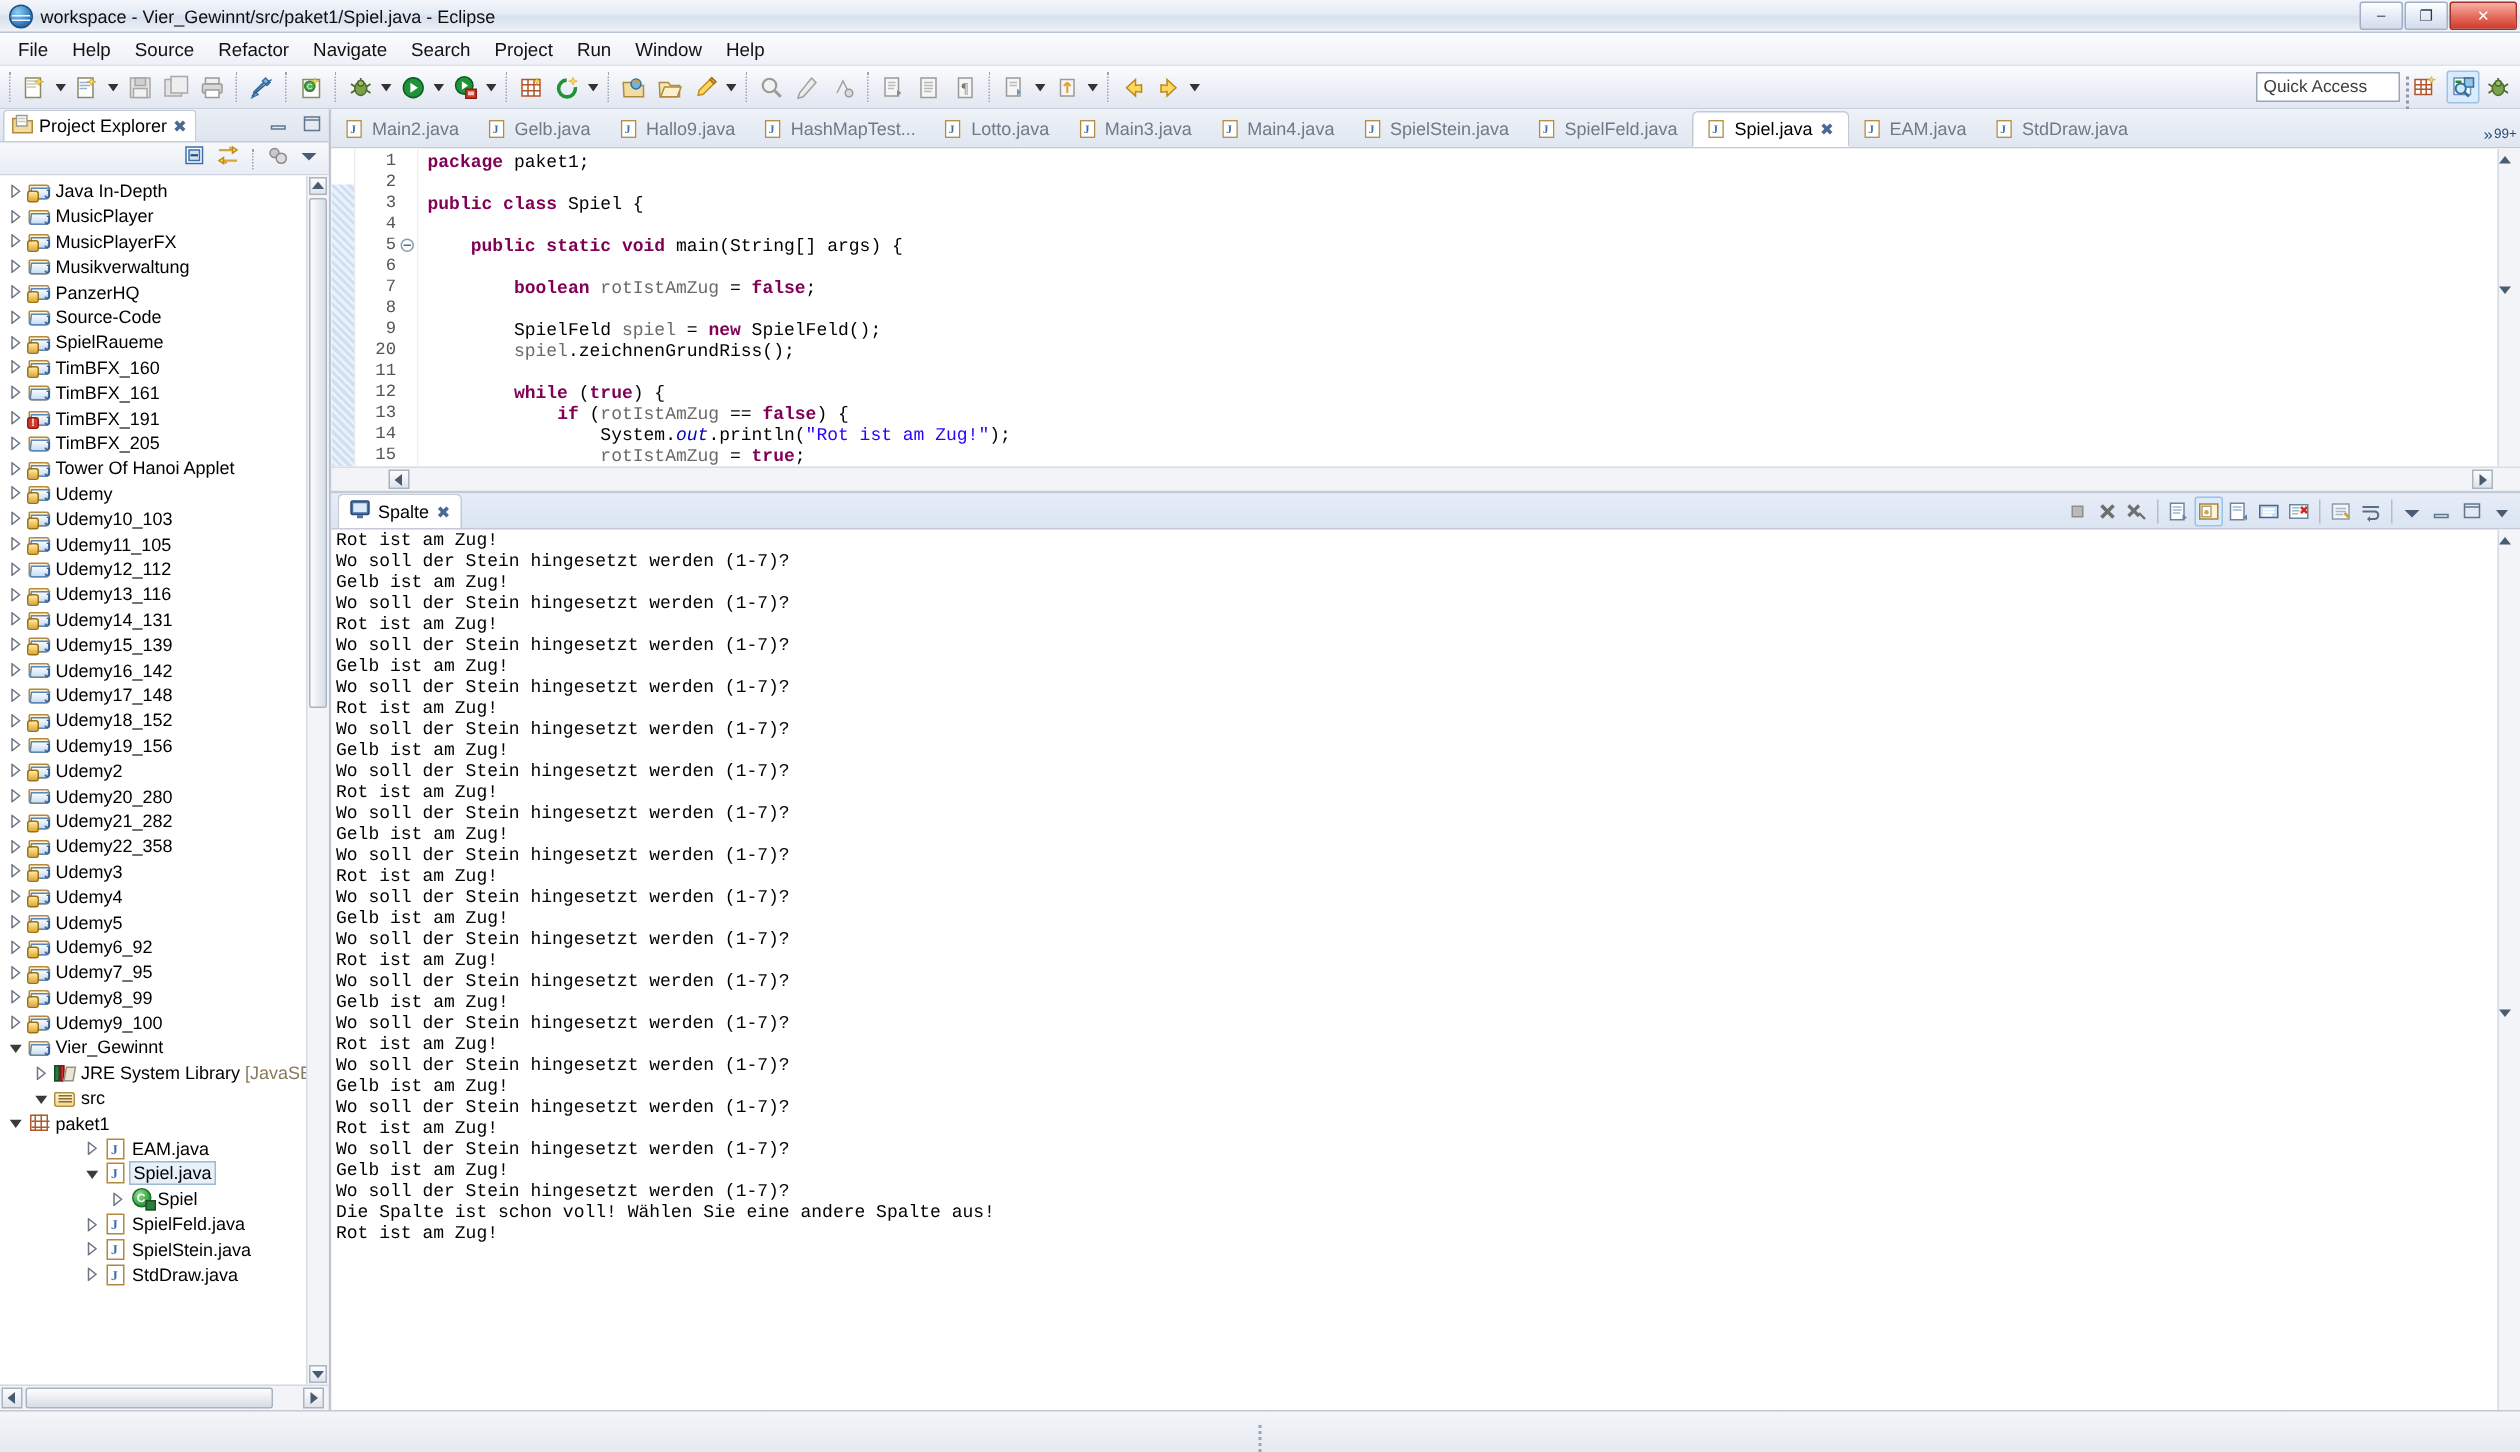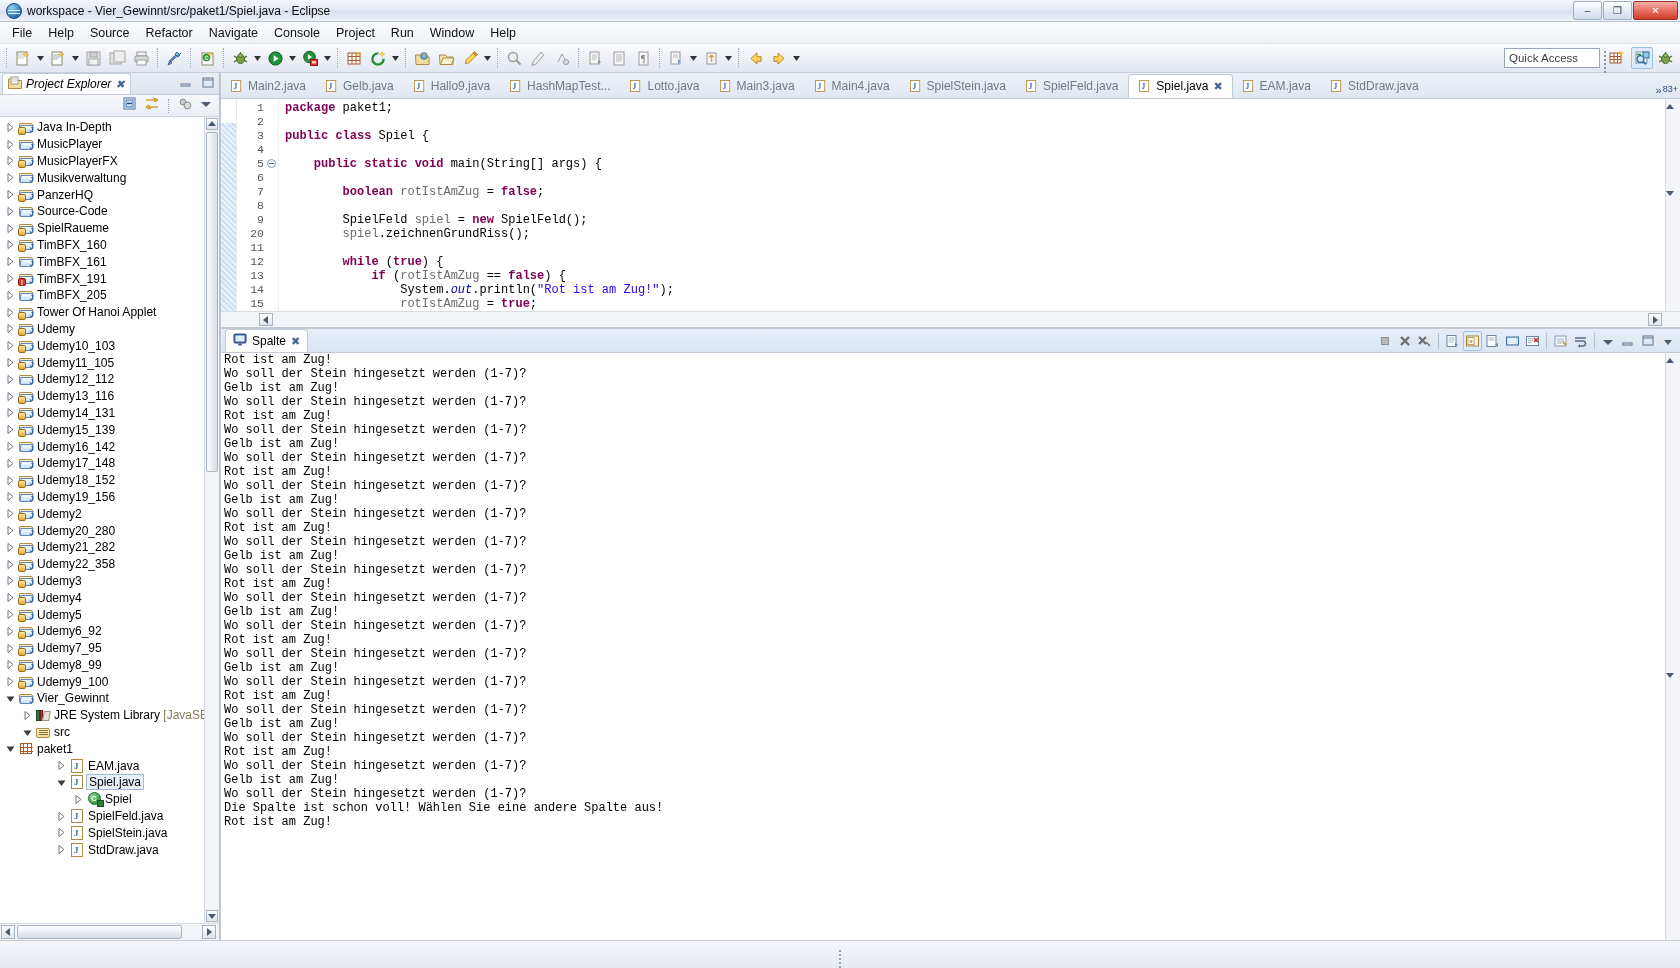--- a/index.html
+++ b/index.html
@@ -110,21 +110,20 @@
   #explorer {
     width: 220px; flex: none;
     background: #fff;
     display: flex; flex-direction: column;
     border-right: 1px solid #b7c0cd;
   }
   #explorer-tabrow {
     height: 22px; background: linear-gradient(#eaeef5,#dfe5ef);
     display:flex; align-items:flex-end; position:relative;
     border-bottom:1px solid #c4ccd8;
-    font-style:italic;
   }
   #explorer-tab {
     height: 21px; background: #fff;
     border: 1px solid #c4ccd8; border-bottom: none;
     border-radius: 3px 3px 0 0;
     display: flex; align-items: center; gap: 4px;
     padding: 0 5px 0 5px; font-size: 12px; margin-left: 2px;
   }
   #explorer-tab .close-x { font-size: 11px; color: #4a6a93; }
   #explorer-viewctl { position:absolute; right:3px; top:2px; display:flex; gap:6px; }
@@ -365,21 +364,21 @@
     <div class="wb close">✕</div>
   </div>
 </div>
 
 <div id="menubar">
   <div class="menu-item">File</div>
   <div class="menu-item">Help</div>
   <div class="menu-item">Source</div>
   <div class="menu-item">Refactor</div>
   <div class="menu-item">Navigate</div>
-  <div class="menu-item">Console</div>
+  <div class="menu-item">Search</div>
   <div class="menu-item">Project</div>
   <div class="menu-item">Run</div>
   <div class="menu-item">Window</div>
   <div class="menu-item">Help</div>
 </div>
 
 <div id="toolbar">
   <span class="tb-sep"></span>
 
   <div class="tb-btn">
@@ -1512,21 +1511,21 @@
           </div>
           <div class="etab">
             <span class="ic-java" style="transform: scale(0.85);">
               <span class="pg"></span>
               <span class="jj">J</span>
             </span>
             <span>StdDraw.java</span>
           </div>
           <div id="etab-overflow">
           <span>»</span>
-          <span class="cnt">83+</span>
+          <span class="cnt">99+</span>
         </div>
       </div>
 
       <div id="code-wrap">
         <div id="marker-col">
             <div class="hl"></div>
           </div>
         <div id="gutter">
             <div class="gline">1</div>
             <div class="gline">2</div>

